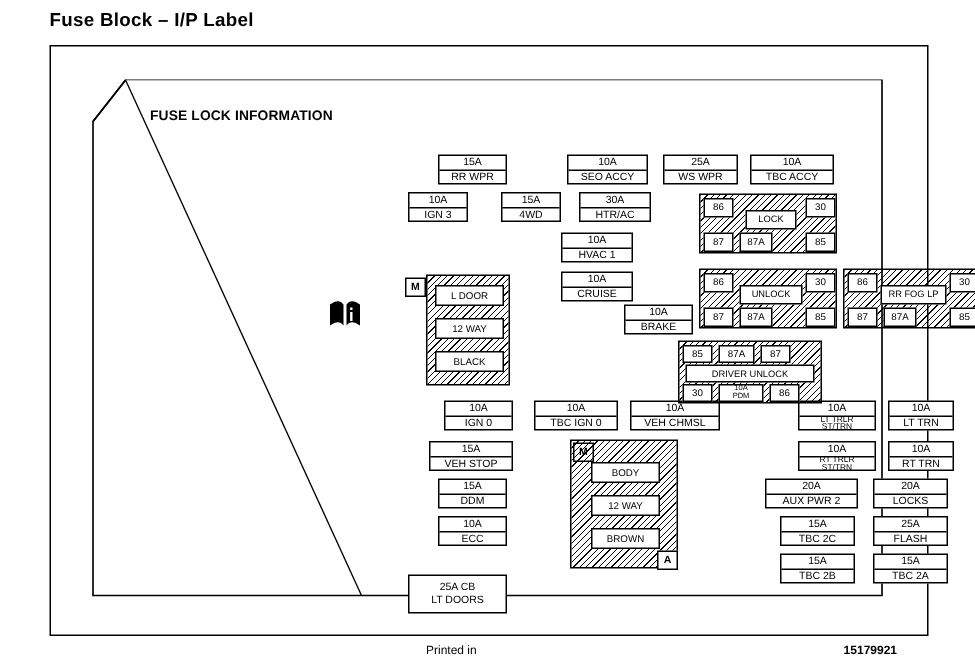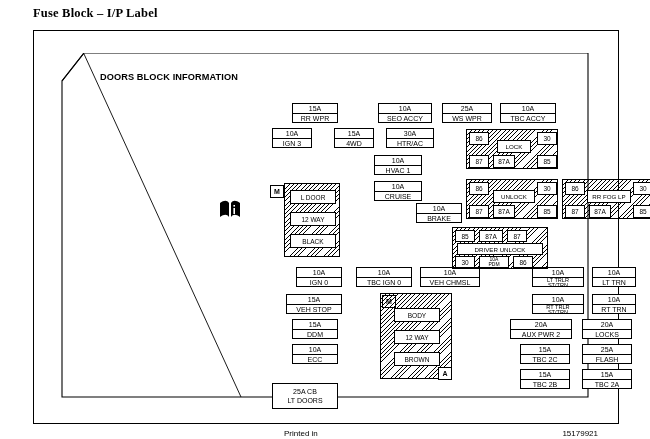--- a/index.html
+++ b/index.html
@@ -7,21 +7,21 @@
     width:650px;height:439px;background:#ffffff;
     font-family:"Liberation Sans", sans-serif;
     color:#000;
     position:relative;
     overflow:hidden;
   }
   #stage{position:absolute;left:0;top:0;width:650px;height:439px;}
 
   .title{
     position:absolute;left:33px;top:6px;
-    font-size:12.5px;font-weight:bold;letter-spacing:.2px;font-family:Liberation Serif, serif;
+    font-size:12.5px;font-weight:bold;letter-spacing:.2px;
   }
 
   .outer{
     position:absolute;left:33px;top:30px;width:584px;height:392px;
     border:1.2px solid #000;background:#fff;
   }
 
   
   .panel{
     position:absolute;left:22px;top:22px;width:540px;height:348px;
@@ -50,42 +50,42 @@
   
   .hatch{
     position:absolute;border:1.1px solid #000;box-sizing:border-box;
     background:
       repeating-linear-gradient(135deg,#000 0 0.6px,transparent 0.6px 3px);
   }
   .hatch .inner{position:absolute;background:#fff;border:1px solid #000;box-sizing:border-box;
     font-size:6.5px;text-align:center;display:flex;align-items:center;justify-content:center;}
 
   .footL{position:absolute;left:250px;top:398px;font-size:8px;}
-  .footR{position:absolute;right:20px;top:398px;font-size:8px;}
+  .footR{position:absolute;right:20px;top:398px;font-size:8px;font-weight:bold;}
 
   .bookicon{position:absolute;left:184px;top:168px;width:24px;height:20px;}
 </style>
 </head>
 <body>
 
 <div id="stage">
 
   <div class="title">Fuse Block – I/P Label</div>
 
   <div class="outer">
 
     <div class="panel">
       <svg width="540" height="348" viewBox="0 0 540 348">
         <path d="M 28 0 L 532 0 L 532 344 L 6 344 L 6 28 Z" fill="none" stroke="#000" stroke-width="1.1"></path>
         <line x1="28" y1="0" x2="6" y2="28" stroke="#000" stroke-width="1.1"></line>
         <line x1="28" y1="1" x2="185" y2="344" stroke="#000" stroke-width="0.9"></line>
       </svg>
     </div>
 
-    <div class="fbinfo">DOORS BLOCK INFORMATION</div>
+    <div class="fbinfo">FUSE LOCK INFORMATION</div>
 
     <div class="bookicon">
       <svg width="24" height="20" viewBox="0 0 24 20">
         <path d="M2 4 C6 1, 9 1, 11 4 L11 18 C9 15, 6 15, 2 18 Z" fill="#000"></path>
         <path d="M22 4 C18 1, 15 1, 13 4 L13 18 C15 15, 18 15, 22 18 Z" fill="#000"></path>
         <rect x="15.4" y="6" width="1.6" height="1.6" fill="#fff"></rect>
         <rect x="15.4" y="9" width="1.6" height="6" fill="#fff"></rect>
       </svg>
     </div>
 

